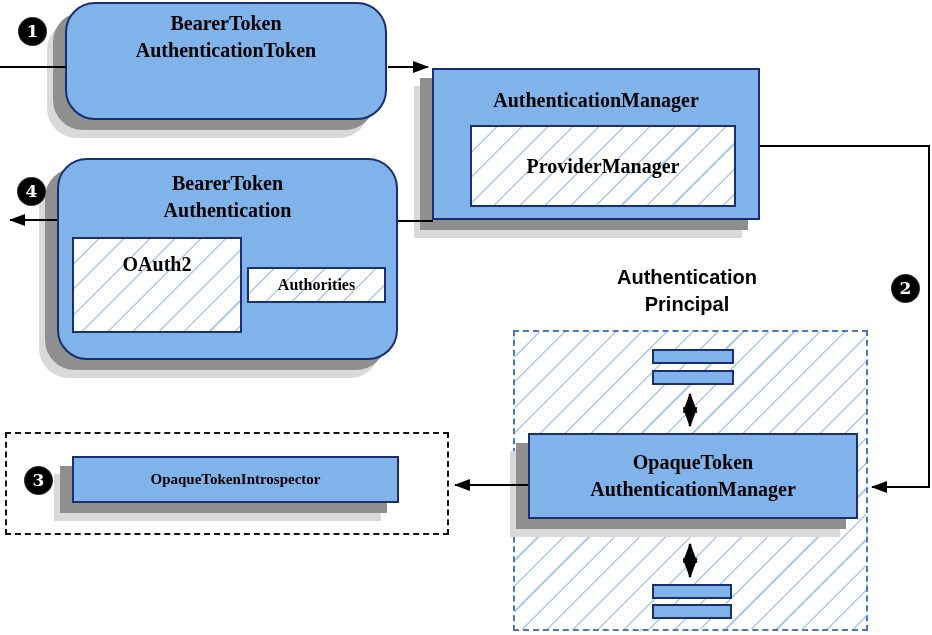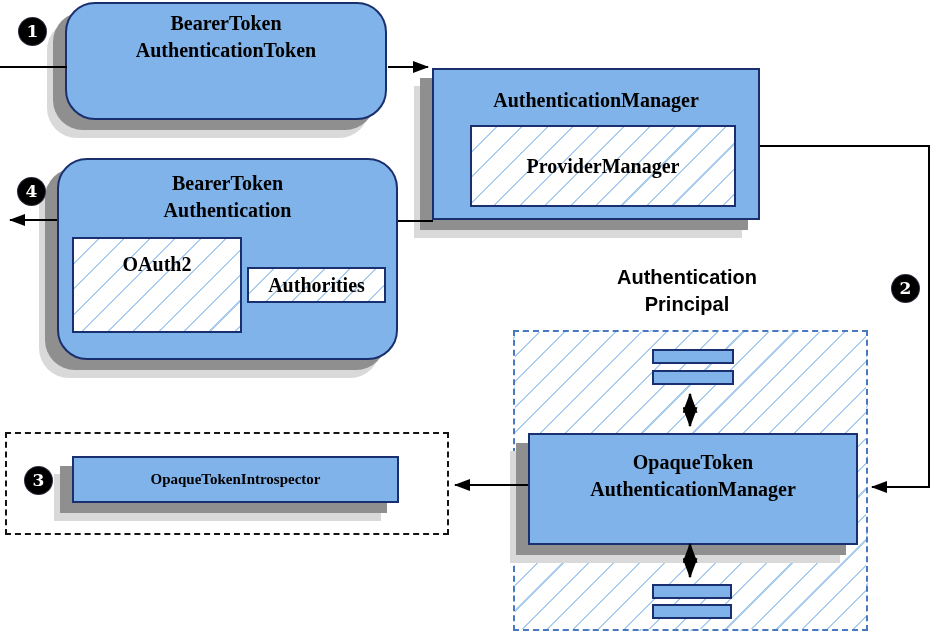--- a/index.html
+++ b/index.html
@@ -58,21 +58,21 @@
   <div class="providers-area" style="left:513px;top:330px;width:355px;height:301px;"></div>
 
   <div class="free-label" style="left:577px;top:264px;width:220px;">
     <div>Authentication</div>
     <div>Principal</div>
   </div>
 
   <div class="bar" style="left:652px;top:349px;width:82px;height:15px;"></div>
   <div class="bar" style="left:652px;top:370px;width:82px;height:15px;"></div>
 
-  <div class="node shadowed" style="left:528px;top:433px;width:330px;height:112px;padding-top:14px;">
+  <div class="node shadowed" style="left:528px;top:433px;width:330px;height:86px;padding-top:14px;">
     <div class="title">OpaqueToken</div>
     <div class="title">AuthenticationManager</div>
   </div>
 
   <div class="bar" style="left:652px;top:584px;width:80px;height:15px;"></div>
   <div class="bar" style="left:652px;top:604px;width:80px;height:15px;"></div>
 
   <div class="node rounded shadowed" style="left:65px;top:2px;width:322px;height:118px;padding-top:6px;">
     <div class="title">BearerToken</div>
     <div class="title">AuthenticationToken</div>
@@ -82,21 +82,21 @@
     <div class="title">AuthenticationManager</div>
     <div class="hatchbox" style="left:36px;top:55px;width:266px;height:82px;font-size:20px;line-height:78px;">ProviderManager</div>
   </div>
 
   <div class="node rounded shadowed" style="left:57px;top:158px;width:341px;height:202px;padding-top:10px;">
     <div class="title">BearerToken</div>
     <div class="title">Authentication</div>
     <div class="hatchbox" style="left:13px;top:77px;width:170px;height:96px;font-size:20px;line-height:27px;padding-top:12px;">
       <div>OAuth2</div>
     </div>
-    <div class="hatchbox" style="left:188px;top:107px;width:139px;height:36px;font-size:20px;line-height:32px;">Authorities</div>
+    <div class="hatchbox" style="left:188px;top:107px;width:139px;height:36px;font-size:16px;line-height:32px;">Authorities</div>
   </div>
 
   <div class="introspector-area" style="left:5px;top:432px;width:444px;height:103px;"></div>
   <div class="node shadowed" style="left:72px;top:456px;width:327px;height:47px;font-size:15px;line-height:43px;">OpaqueTokenIntrospector</div>
 
   <div class="step" style="left:19px;top:18px;">1</div>
   <div class="step" style="left:892px;top:275px;">2</div>
   <div class="step" style="left:25px;top:467px;">3</div>
   <div class="step" style="left:18px;top:178px;">4</div>
 

